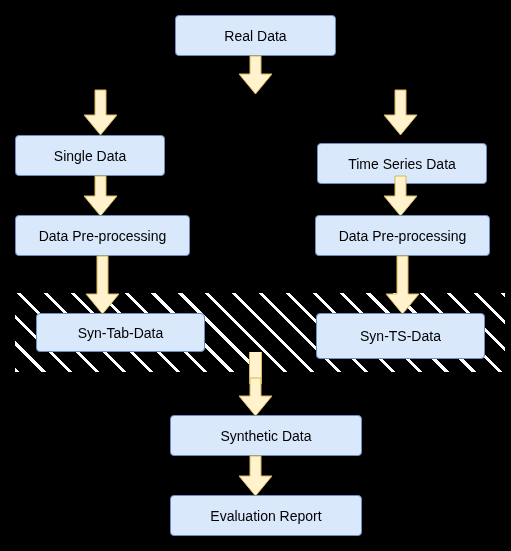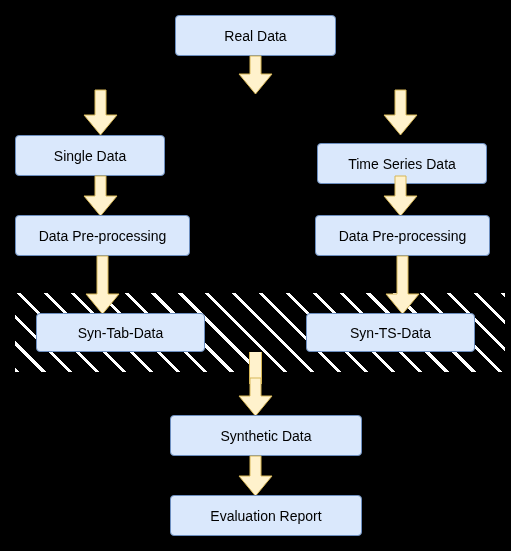--- a/index.html
+++ b/index.html
@@ -122,21 +122,21 @@
   <div class="node-box" style="left:315px; top:215px; width:175px; height:41px;">Data Pre-processing</div>
 
   <div class="arrow" style="left:386px; top:256px; width:33px; height:58px;">
     <svg viewBox="0 0 33 58" preserveAspectRatio="none">
       <polygon points="11,0 22,0 22,38 33,38 16.5,58 0,38 11,38"></polygon>
     </svg>
   </div>
 
   <div class="node-box" style="left:36px; top:313px; width:169px; height:39px;">Syn-Tab-Data</div>
 
-  <div class="node-box" style="left:306px; top:313px; width:169px; height:39px;">Syn-TS-Data</div>
+  <div class="node-box" style="left:316px; top:313px; width:169px; height:46px;">Syn-TS-Data</div>
 
   <div class="connector" style="left:249px; top:352px; width:13px; height:32px;"></div>
 
   <div class="arrow" style="left:239px; top:378px; width:33px; height:38px;">
     <svg viewBox="0 0 33 38" preserveAspectRatio="none">
       <polygon points="11,0 22,0 22,18 33,18 16.5,38 0,18 11,18"></polygon>
     </svg>
   </div>
 
   <div class="node-box" style="left:170px; top:415px; width:192px; height:41px;">Synthetic Data</div>

